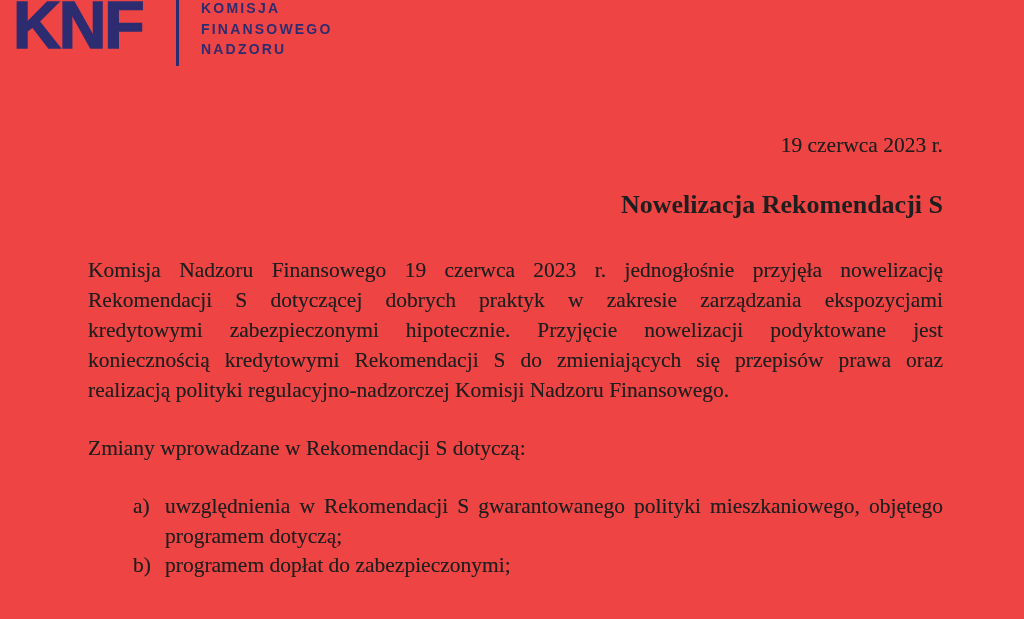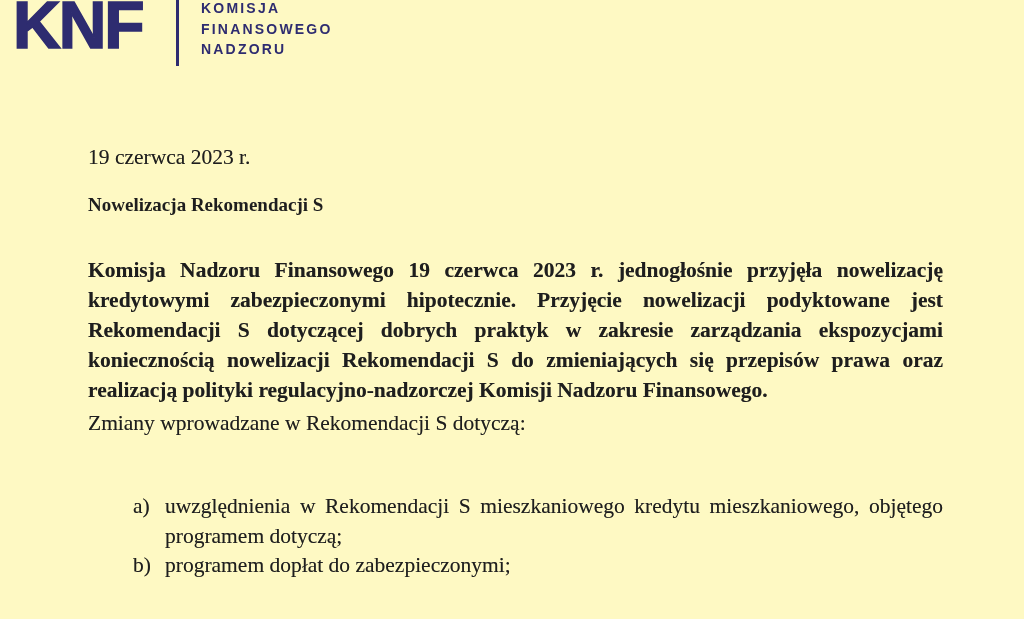--- a/index.html
+++ b/index.html
@@ -2,21 +2,21 @@
 <html lang="pl"><head>
 <meta charset="utf-8">
 <title>KNF – Nowelizacja Rekomendacji S</title>
 <style>
   html, body { margin: 0; padding: 0; background: #ffffff; }
 
   .page {
     position: relative;
     width: 1024px;
     height: 619px;
-    background: #fef9c3;
+    background: #ef4444;
     overflow: hidden;
     font-family: "Liberation Serif", "DejaVu Serif", serif;
     color: #1e1e1e;
   }
 
   
   .soft { position: absolute; inset: 0; filter: blur(0.3px); }
 
   
   .logo { position: absolute; left: 0; top: 0; width: 420px; height: 70px; }
@@ -59,51 +59,51 @@
   .doc-text {
     font-size: 21.5px;
     line-height: 30px;
     color: #1e1e1e;
     text-shadow: 0 0 0.6px rgba(30,30,30,0.45);
   }
 
   .date-row {
     position: absolute;
     left: 88px;
-    top: 142px;
+    top: 130px;
     width: 855px;
+    text-align: right;
   }
 
   .title {
     position: absolute;
     left: 88px;
     top: 190px;
     width: 855px;
     margin: 0;
-    text-align: left;
-    font-size: 19px;
+    text-align: right;
+    font-size: 26px;
     font-weight: bold;
     line-height: 30px;
   }
 
   .para {
     position: absolute;
     left: 88px;
     top: 255px;
     width: 855px;
-    font-weight: bold;
   }
 
   .jline { text-align: justify; text-align-last: justify; }
   .lline { text-align: left; text-align-last: left; }
 
   .intro {
     position: absolute;
     left: 88px;
-    top: 408px;
+    top: 433px;
     width: 855px;
   }
 
   .list-item {
     position: absolute;
     left: 165px;
     width: 778px;
   }
   .list-item .marker {
     position: absolute;
@@ -128,31 +128,31 @@
         <div>NADZORU</div>
       </div>
     </header>
 
     <div class="date-row doc-text">19 czerwca 2023 r.</div>
 
     <h1 class="title">Nowelizacja Rekomendacji S</h1>
 
     <div class="para doc-text">
       <div class="jline">Komisja Nadzoru Finansowego 19 czerwca 2023 r. jednogłośnie przyjęła nowelizację</div>
+      <div class="jline">Rekomendacji S dotyczącej dobrych praktyk w zakresie zarządzania ekspozycjami</div>
       <div class="jline">kredytowymi zabezpieczonymi hipotecznie. Przyjęcie nowelizacji podyktowane jest</div>
-      <div class="jline">Rekomendacji S dotyczącej dobrych praktyk w zakresie zarządzania ekspozycjami</div>
-      <div class="jline">koniecznością nowelizacji Rekomendacji S do zmieniających się przepisów prawa oraz</div>
+      <div class="jline">koniecznością kredytowymi Rekomendacji S do zmieniających się przepisów prawa oraz</div>
       <div class="lline">realizacją polityki regulacyjno-nadzorczej Komisji Nadzoru Finansowego.</div>
     </div>
 
     <div class="intro doc-text">Zmiany wprowadzane w Rekomendacji S dotyczą:</div>
 
     <div class="list-item li-a doc-text">
       <span class="marker">a)</span>
-      <div class="jline">uwzględnienia w Rekomendacji S mieszkaniowego kredytu mieszkaniowego, objętego</div>
+      <div class="jline">uwzględnienia w Rekomendacji S gwarantowanego polityki mieszkaniowego, objętego</div>
       <div class="lline">programem dotyczą;</div>
     </div>
 
     <div class="list-item li-b doc-text">
       <span class="marker">b)</span>
       <div class="lline">programem dopłat do zabezpieczonymi;</div>
     </div>
 
   </div>
 </div>

